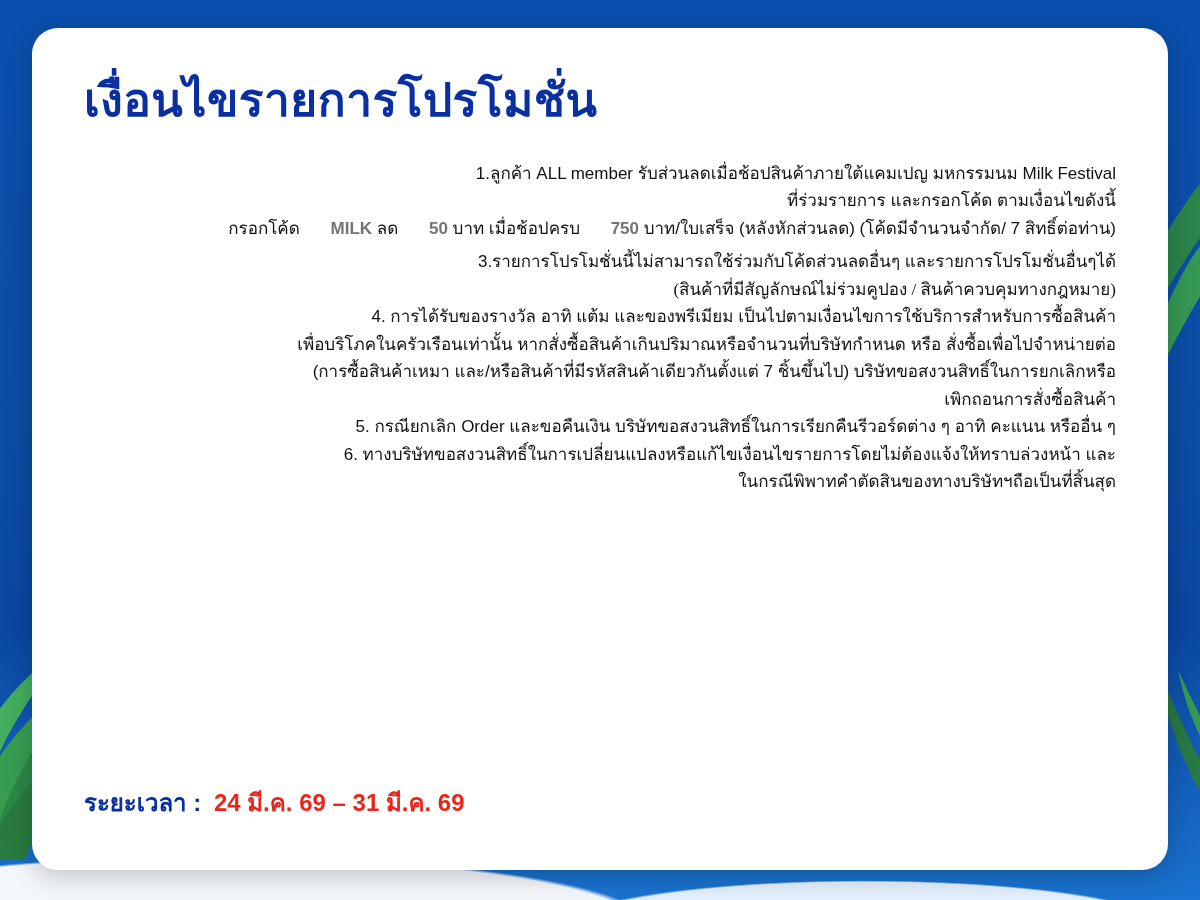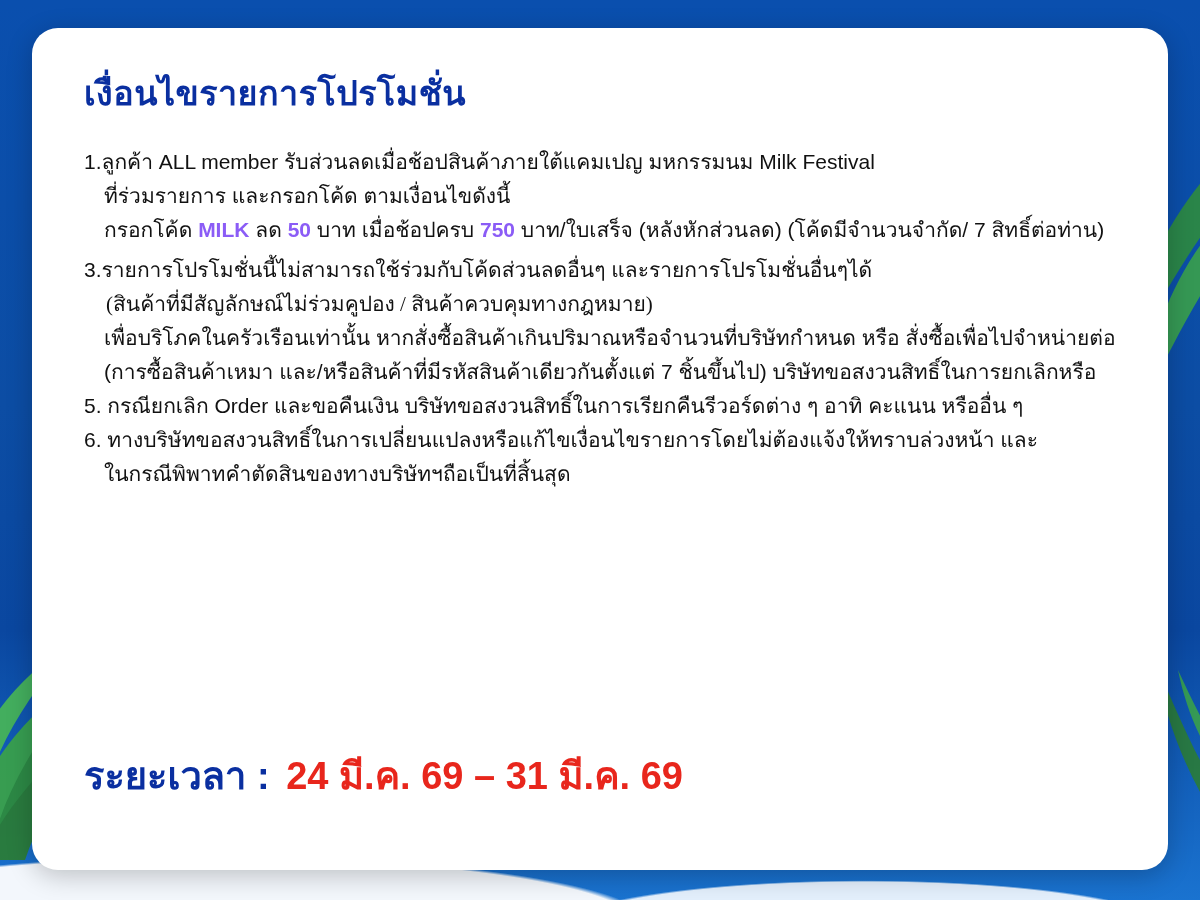--- a/index.html
+++ b/index.html
@@ -45,45 +45,46 @@
     top: 28px;
     width: 1136px;
     height: 842px;
     background: #ffffff;
     border-radius: 26px;
     box-shadow: 0 6px 26px rgba(0,0,0,.22);
     padding: 44px 52px 0 52px;
   }
 
   .title {
-    font-size: 34px;
+    font-size: 46px;
     font-weight: bold;
     color: #0a2fa0;
     letter-spacing: .5px;
     line-height: 1.25;
     margin-bottom: 30px;
   }
 
   .body-list {
     color: #111111;
-    font-size: 21px;
+    font-size: 17px;
     line-height: 1.62;
+    text-align: right;
   }
   .line { white-space: nowrap; }
   .indent-1 { padding-left: 20px; }
   .indent-2 { padding-left: 22px; font-family: Liberation Serif, serif; }
-  .hl { color: #8b5cf6; font-weight: bold; }
+  .hl { color: #737373; font-weight: bold; margin-left: 26px; }
 
   .spacer-sm { height: 6px; }
 
   .period {
     position: absolute;
     left: 52px;
-    bottom: 64px;
-    font-size: 38px;
+    bottom: 48px;
+    font-size: 24px;
     font-weight: bold;
     color: #0a2fa0;
     white-space: nowrap;
   }
   .period .dates {
     color: #e8261c;
     margin-left: 6px;
   }
 </style>
 </head>
@@ -125,22 +126,24 @@
     <div class="line indent-1">ที่ร่วมรายการ และกรอกโค้ด ตามเงื่อนไขดังนี้</div>
 
     <div class="line indent-1">
       <span>กรอกโค้ด </span><span class="hl">MILK</span><span> ลด </span><span class="hl">50</span><span> บาท เมื่อช้อปครบ </span><span class="hl">750</span><span> บาท/ใบเสร็จ (หลังหักส่วนลด) (โค้ดมีจำนวนจำกัด/ 7 สิทธิ์ต่อท่าน)</span>
     </div>
 
     <div class="spacer-sm"></div>
 
     <div class="line">3.รายการโปรโมชั่นนี้ไม่สามารถใช้ร่วมกับโค้ดส่วนลดอื่นๆ และรายการโปรโมชั่นอื่นๆได้</div>
     <div class="line indent-2">(สินค้าที่มีสัญลักษณ์ไม่ร่วมคูปอง / สินค้าควบคุมทางกฎหมาย)</div>
+    <div class="line">4. การได้รับของรางวัล อาทิ แต้ม และของพรีเมียม เป็นไปตามเงื่อนไขการใช้บริการสำหรับการซื้อสินค้า</div>
     <div class="line indent-1">เพื่อบริโภคในครัวเรือนเท่านั้น หากสั่งซื้อสินค้าเกินปริมาณหรือจำนวนที่บริษัทกำหนด หรือ สั่งซื้อเพื่อไปจำหน่ายต่อ</div>
     <div class="line indent-1">(การซื้อสินค้าเหมา และ/หรือสินค้าที่มีรหัสสินค้าเดียวกันตั้งแต่ 7 ชิ้นขึ้นไป) บริษัทขอสงวนสิทธิ์ในการยกเลิกหรือ</div>
+    <div class="line indent-1">เพิกถอนการสั่งซื้อสินค้า</div>
     <div class="line">5. กรณียกเลิก Order และขอคืนเงิน บริษัทขอสงวนสิทธิ์ในการเรียกคืนรีวอร์ดต่าง ๆ อาทิ คะแนน หรืออื่น ๆ</div>
     <div class="line">6. ทางบริษัทขอสงวนสิทธิ์ในการเปลี่ยนแปลงหรือแก้ไขเงื่อนไขรายการโดยไม่ต้องแจ้งให้ทราบล่วงหน้า และ</div>
     <div class="line indent-1">ในกรณีพิพาทคำตัดสินของทางบริษัทฯถือเป็นที่สิ้นสุด</div>
   </div>
 
   <div class="period">
     <span>ระยะเวลา</span><span> : </span><span class="dates">24 มี.ค. 69 – 31 มี.ค. 69</span>
   </div>
 
 </div>

